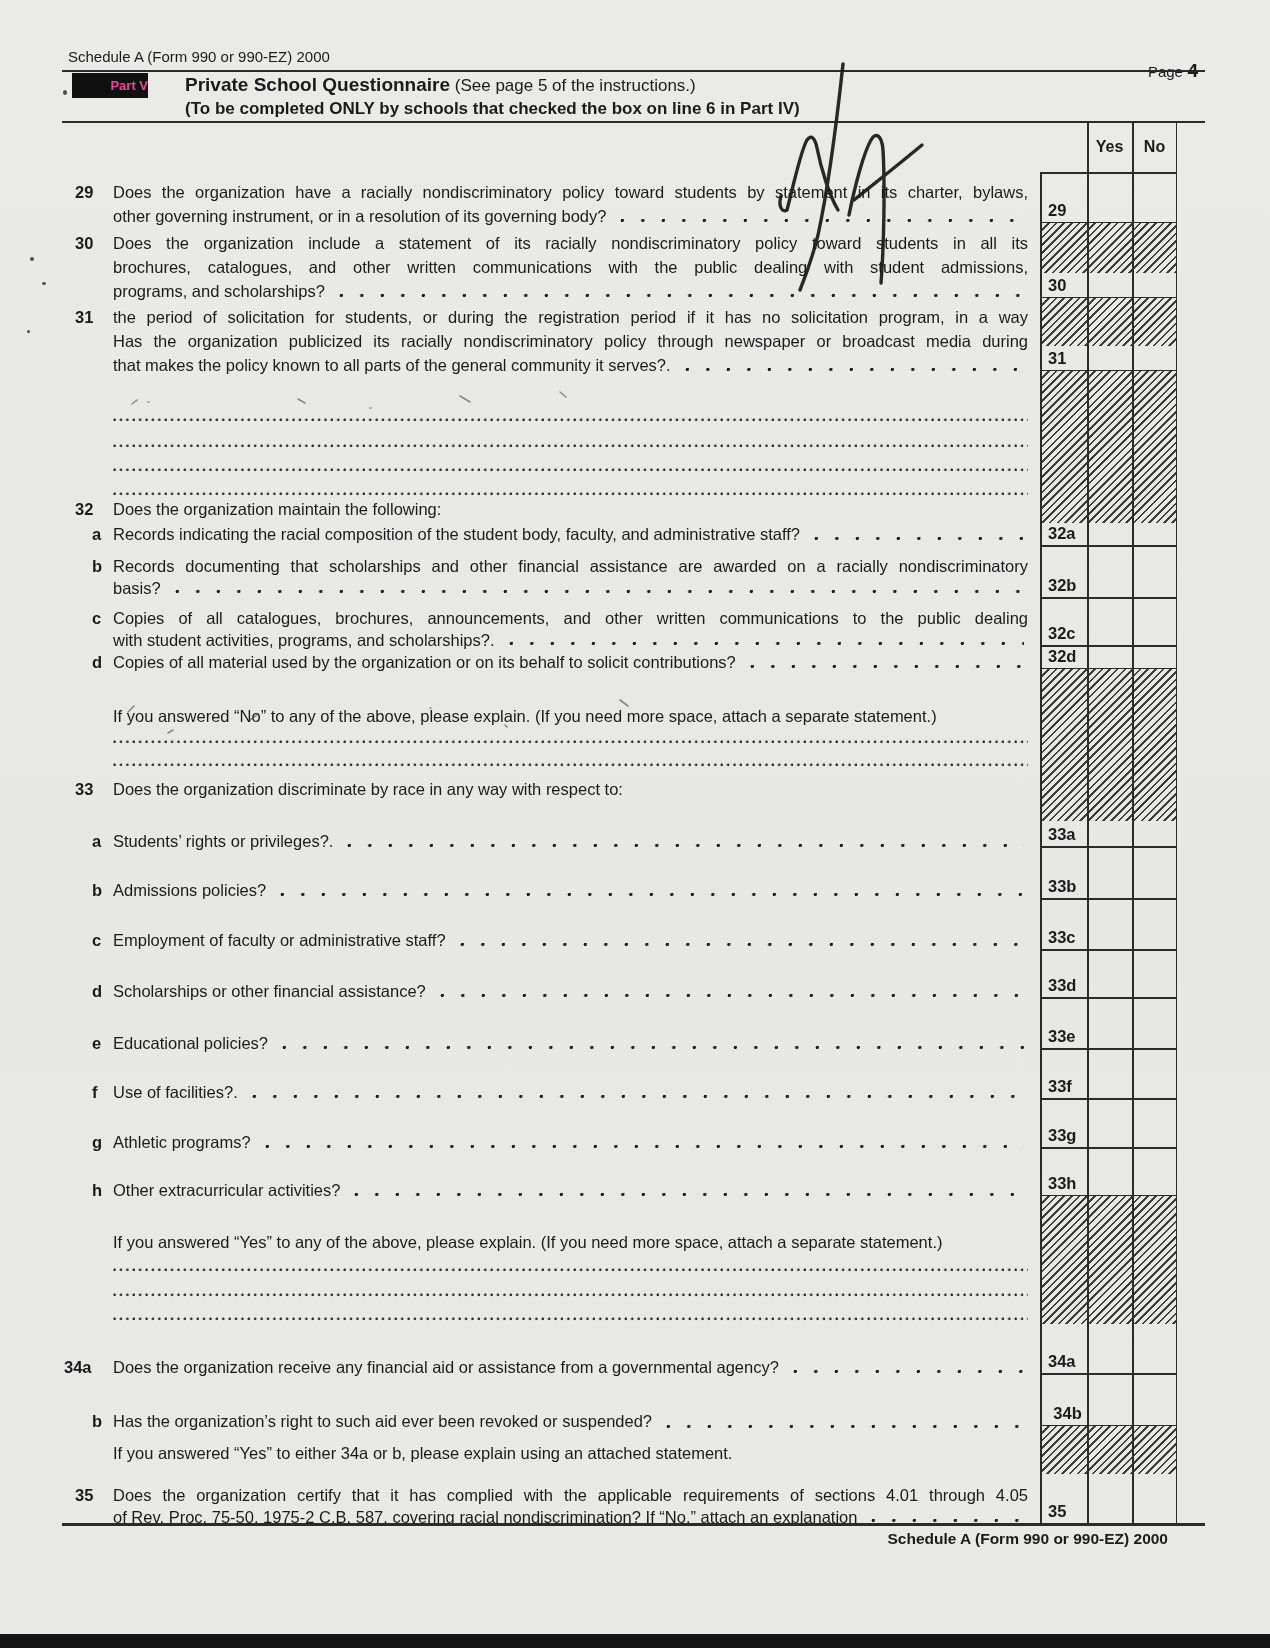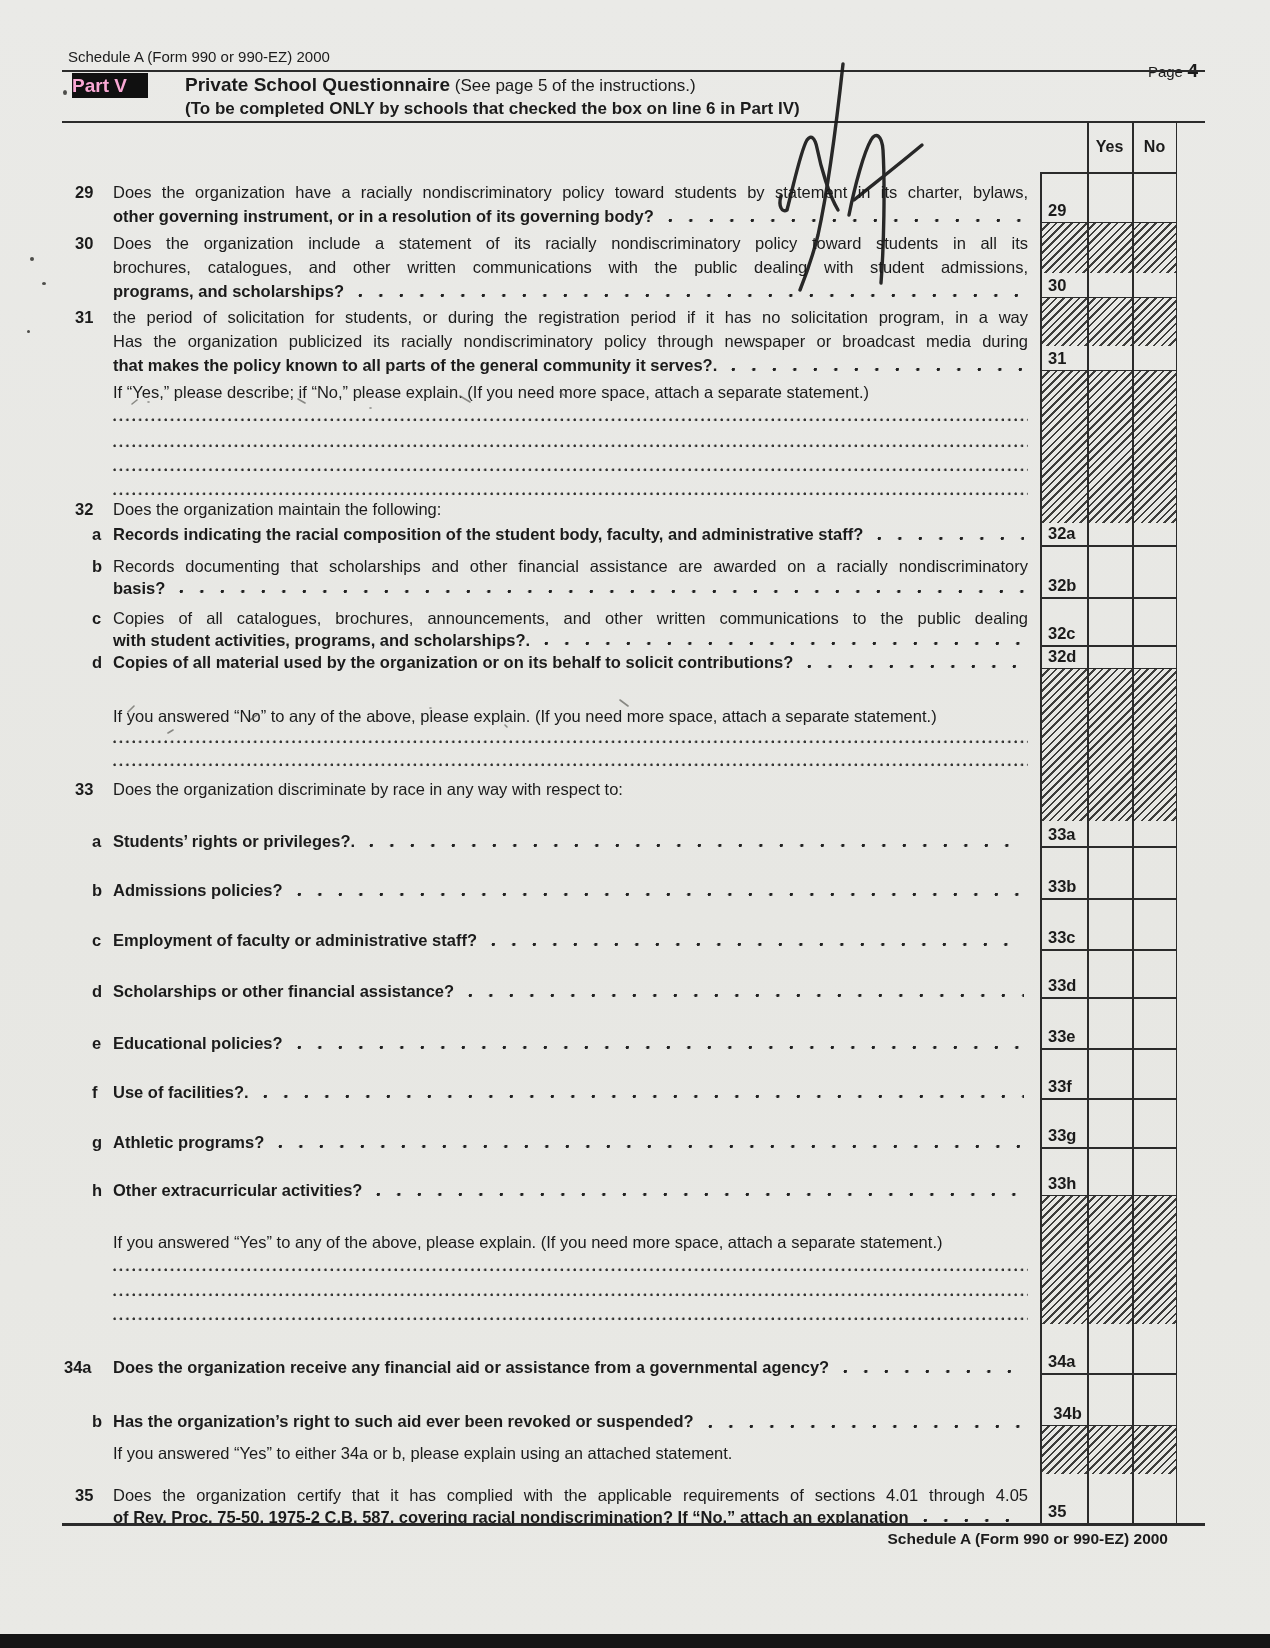--- a/index.html
+++ b/index.html
@@ -6,32 +6,32 @@
   .page{position:relative;width:1270px;height:1648px;margin:0 auto;overflow:hidden;
         background:linear-gradient(180deg,#eaeae7 0%,#e7e7e3 55%,#e9e9e5 100%);
         font-family:"Liberation Sans","DejaVu Sans",sans-serif;color:#1b1b1b;}
   .abs{position:absolute;}
   .hline{background:#2b2b2b;height:1.6px;}
   .vline{background:#2b2b2b;width:1.6px;}
   .hatch{background-image:repeating-linear-gradient(135deg,rgba(38,38,36,.88) 0 1.8px,transparent 1.8px 5.4px);
          border-top:1.8px solid #2a2a2a;}
   .qline{font-size:16.5px;line-height:24px;white-space:nowrap;}
   .jl{white-space:normal;text-align:justify;text-align-last:justify;overflow:hidden;height:24px;}
-  .fx{display:flex;align-items:center;white-space:nowrap;font-weight:bold;}
+  .fx{display:flex;align-items:center;white-space:nowrap;}
   .qnum{font-weight:bold;font-size:16.5px;line-height:24px;}
   .ml{margin-left:49px;}
   .leader{flex:1 1 auto;height:5px;align-self:flex-end;margin:0 4px 5px 14px;
           background-image:radial-gradient(circle at 2.2px 2.4px,#222 1.5px,transparent 1.85px);
           background-size:20.5px 5px;background-repeat:repeat-x;}
   .dotline{height:3.6px;background-image:radial-gradient(circle at 1.7px 1.7px,#30302e 1.15px,transparent 1.5px);
            background-size:6.4px 3.6px;background-repeat:repeat-x;}
   .rownum{font-weight:bold;font-size:16.5px;line-height:24px;padding-left:8px;width:39px;}
   .colhead{font-weight:bold;font-size:16px;text-align:center;width:45px;}
   .hdr-small{font-size:15px;}
-  .partbox{background:#101010;color:#f9a8d4;font-weight:bold;font-size:19px;text-align:left;line-height:25px;}
+  .partbox{background:#101010;color:#ec4899;font-weight:bold;font-size:13px;text-align:right;line-height:25px;}
   .t1b{font-weight:bold;font-size:19px;}
   .t1n{font-size:17px;}
   .t2b{font-weight:bold;font-size:17px;}
   .foot{font-weight:bold;font-size:15.5px;}
   .speck{background:#4d4d4a;border-radius:50%;}
   svg.ink{pointer-events:none;}
 </style>
 </head>
 <body>
 
@@ -153,21 +153,20 @@
 
   <div class="abs" style="left:64px;top:305px;width:964px;">
     <span class="abs qnum" style="left:11px;">31</span>
     <div class="qline jl ml">the period of solicitation for students, or during the registration period if it has no solicitation program, in a way</div>
     <div class="qline jl ml">Has the organization publicized its racially nondiscriminatory policy through newspaper or broadcast media during</div>
     <div class="qline fx ml">
         <span>that makes the policy known to all parts of the general community it serves?.</span>
         <span class="leader"></span>
       </div>
   </div>
-  <div class="abs qline" style="left:113px;top:380px;">If “Yes,” please describe; if “No,” please explain. (If you need more space, attach a separate statement.)</div>
   <div class="abs dotline" style="left:113px;top:418px;width:915px;"></div>
   <div class="abs dotline" style="left:113px;top:444px;width:915px;"></div>
   <div class="abs dotline" style="left:113px;top:468px;width:915px;"></div>
   <div class="abs dotline" style="left:113px;top:492px;width:915px;"></div>
 
   <div class="abs" style="left:64px;top:497px;width:964px;">
     <span class="abs qnum" style="left:11px;">32</span>
     <div class="qline ml">Does the organization maintain the following:</div>
   </div>
   <div class="abs" style="left:64px;top:522px;width:964px;">

